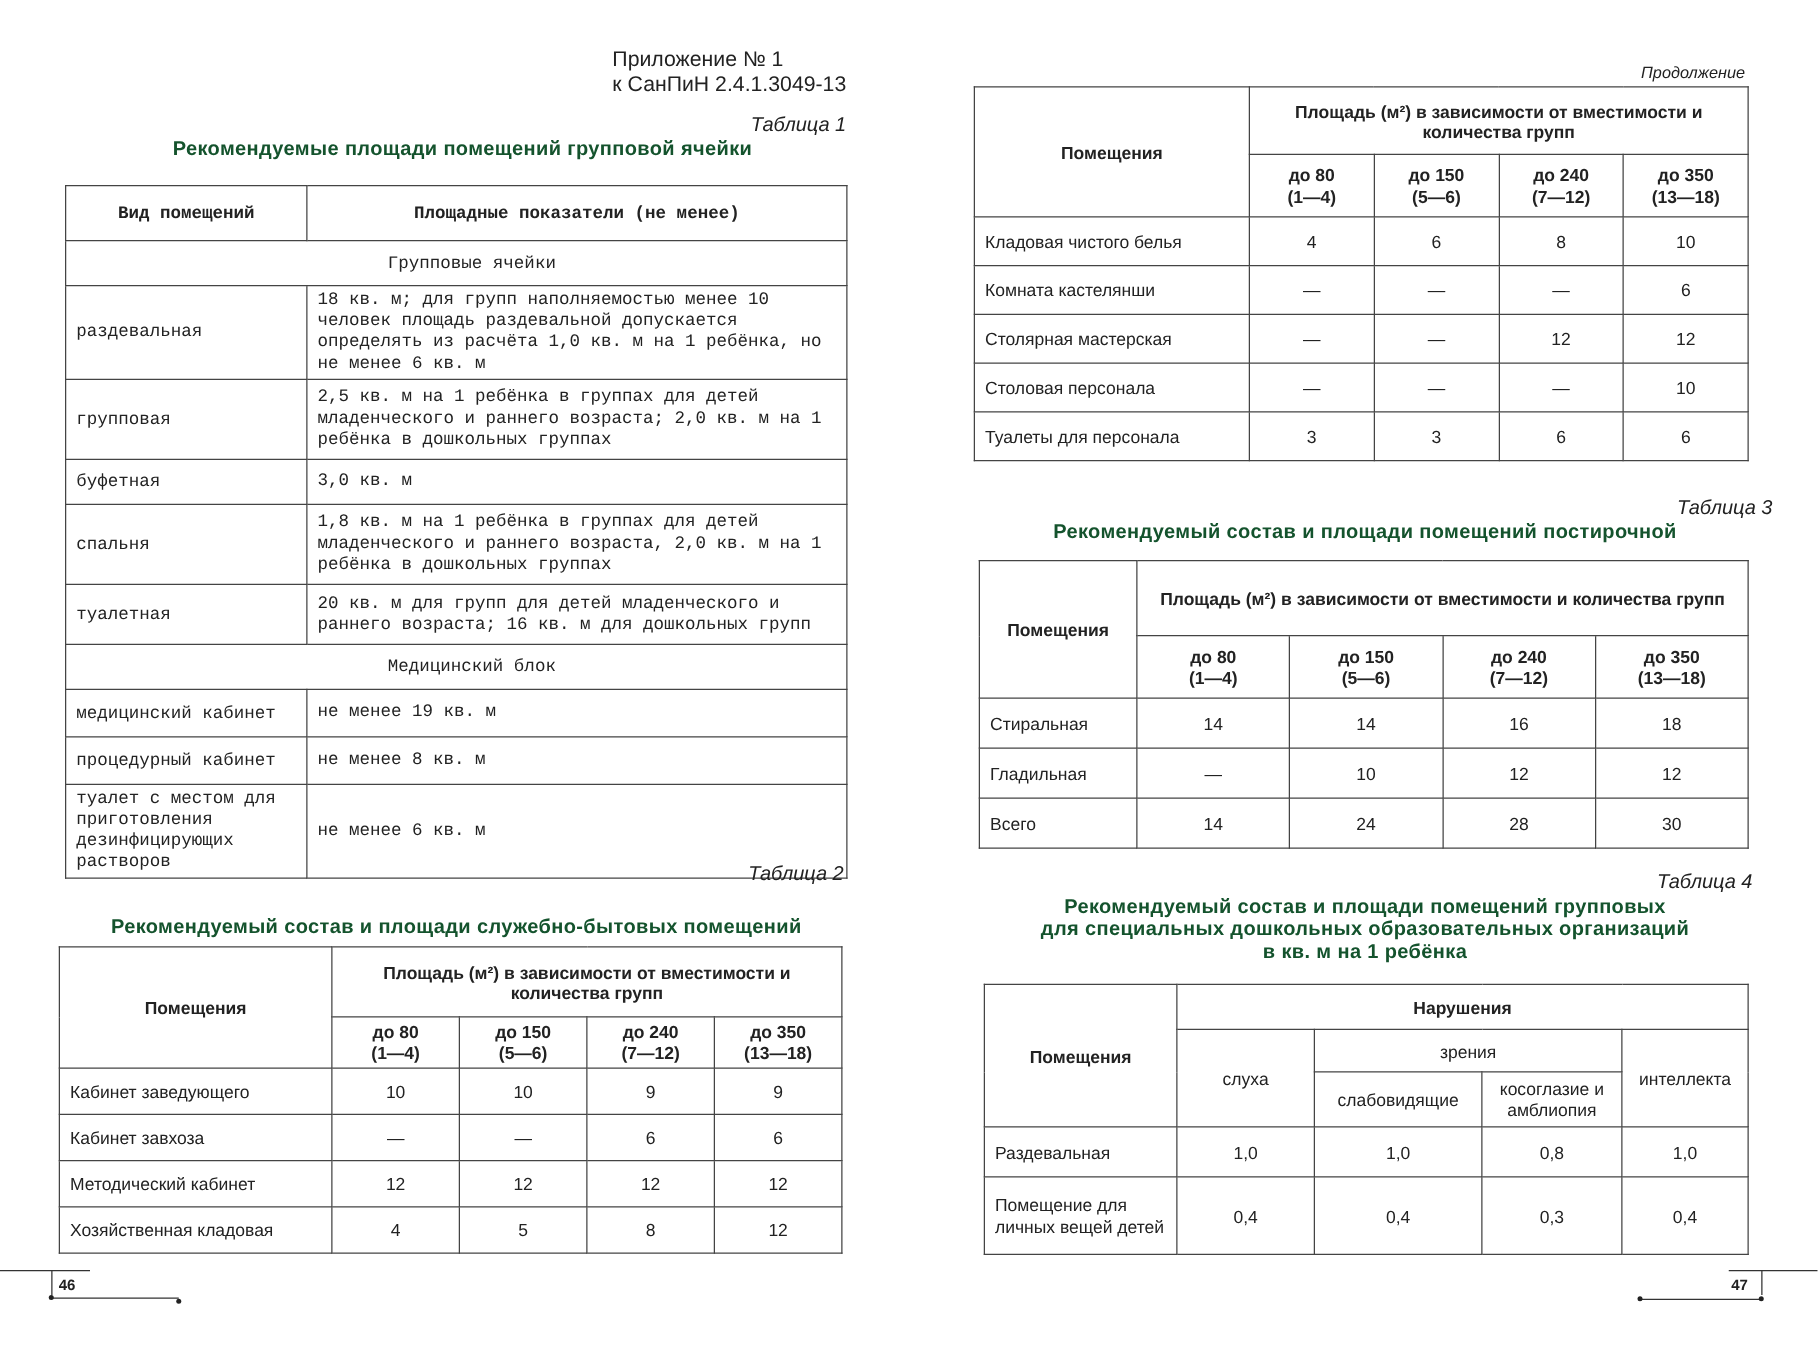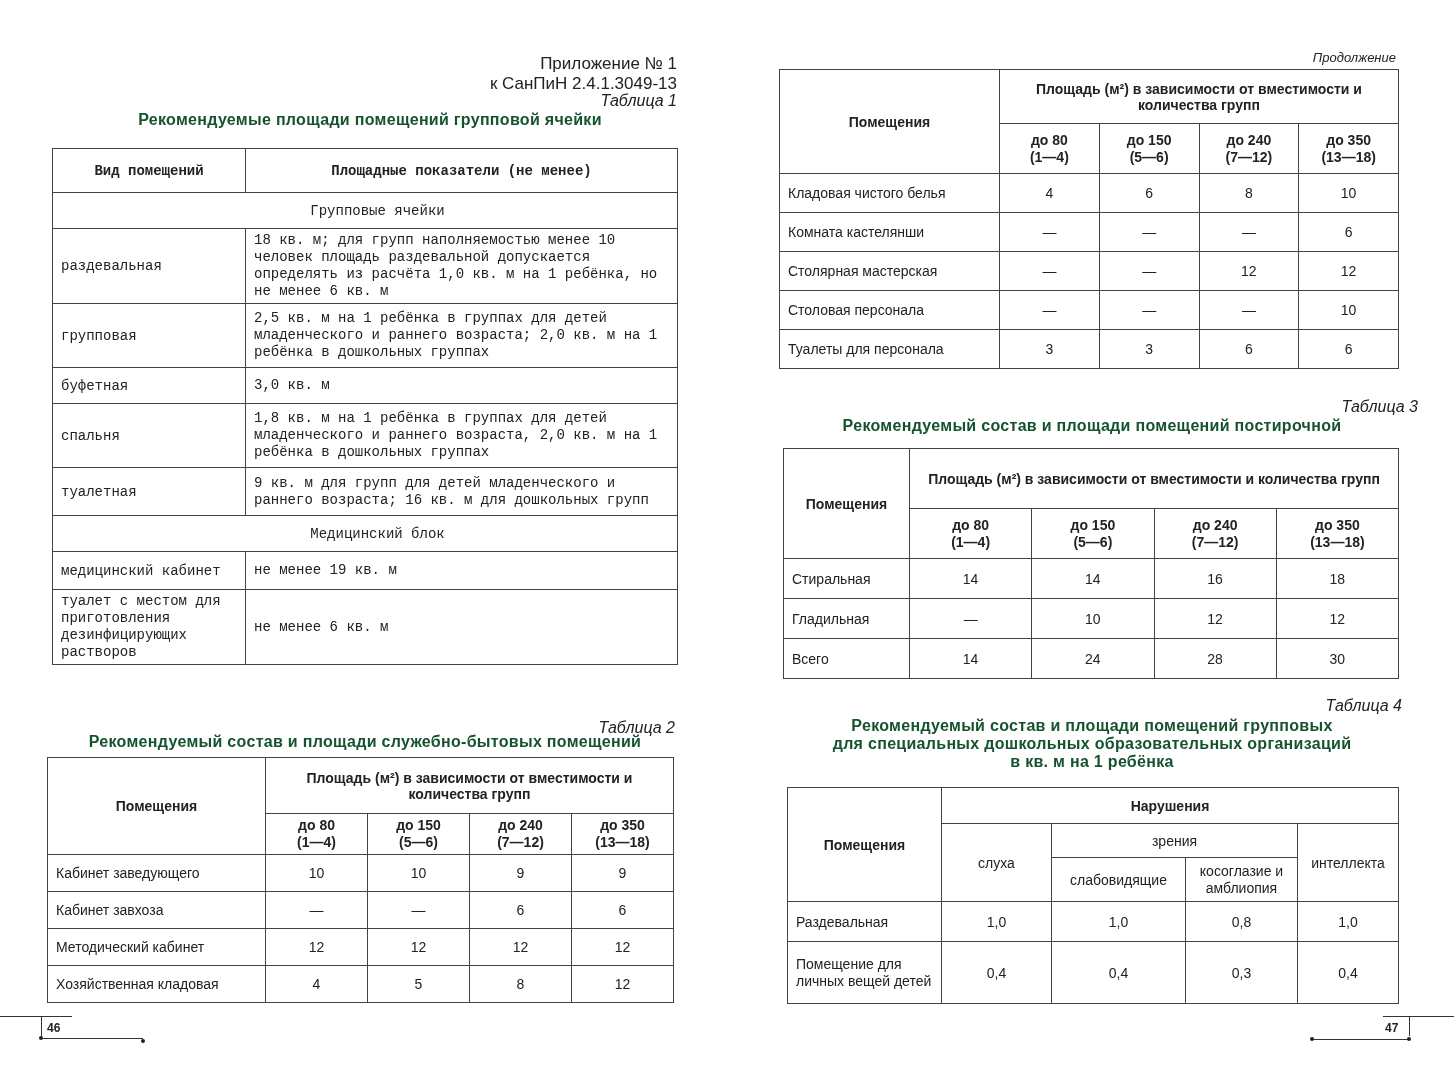--- a/index.html
+++ b/index.html
@@ -8,21 +8,21 @@
     background: #ffffff; color: #1a1a1a;
     font-family: "Liberation Sans", sans-serif;
     position: relative;
   }
   .page { position: absolute; top: 0; height: 1080px; }
   .page-left { left: 0; width: 727px; }
   .page-right { left: 727px; width: 727px; }
 
   .appendix {
     position: absolute; right: 50px; top: 38px;
-    text-align: right; font-size: 17px; line-height: 20px; color: #222; margin-top: 16px;
+    text-align: left; font-size: 17px; line-height: 20px; color: #222;
   }
   .tbl-label {
     position: absolute; font-style: italic; font-size: 16px; color: #222;
   }
   .tbl-title {
     position: absolute; font-weight: bold; font-size: 16px; color: #14532d;
     text-align: center; letter-spacing: 0.3px; line-height: 18px;
   }
 
   table.doc {
@@ -82,37 +82,41 @@
     <tr style="height:36px">
       <td>буфетная</td>
       <td class="desc">3,0 кв. м</td>
     </tr>
     <tr style="height:64px">
       <td>спальня</td>
       <td class="desc">1,8 кв. м на 1 ребёнка в группах для детей младенческого и раннего возраста, 2,0 кв. м на 1 ребёнка в дошкольных группах</td>
     </tr>
     <tr style="height:48px">
       <td>туалетная</td>
-      <td class="desc">9 кв. м для групп для детей младенческого и раннего возраста; 16 кв. м для дошкольных групп</td>
+      <td class="desc">20 кв. м для групп для детей младенческого и раннего возраста; 16 кв. м для дошкольных групп</td>
     </tr>
     <tr style="height:36px">
       <td colspan="2" class="section">Медицинский блок</td>
     </tr>
     <tr style="height:38px">
       <td>медицинский кабинет</td>
       <td class="desc">не менее 19 кв. м</td>
     </tr>
+    <tr style="height:38px">
+      <td>процедурный кабинет</td>
+      <td class="desc">не менее 8 кв. м</td>
+    </tr>
     <tr style="height:58px">
       <td class="desc">туалет с местом для приготовления дезинфицирующих растворов</td>
       <td class="desc">не менее 6 кв. м</td>
     </tr>
   </tbody>
     </table>
 
-  <div class="tbl-label" style="right:52px; top:719px;">Таблица 2</div>
+  <div class="tbl-label" style="right:52px; top:691px;">Таблица 2</div>
   <div class="tbl-title" style="left:50px; width:630px; top:733px;">Рекомендуемый состав и площади служебно-бытовых помещений</div>
 
   <table class="doc" style="left:47px; top:757px; width:627px;">
     <colgroup>
         <col style="width:218px">
         <col>
         <col>
         <col>
         <col>
       </colgroup>

